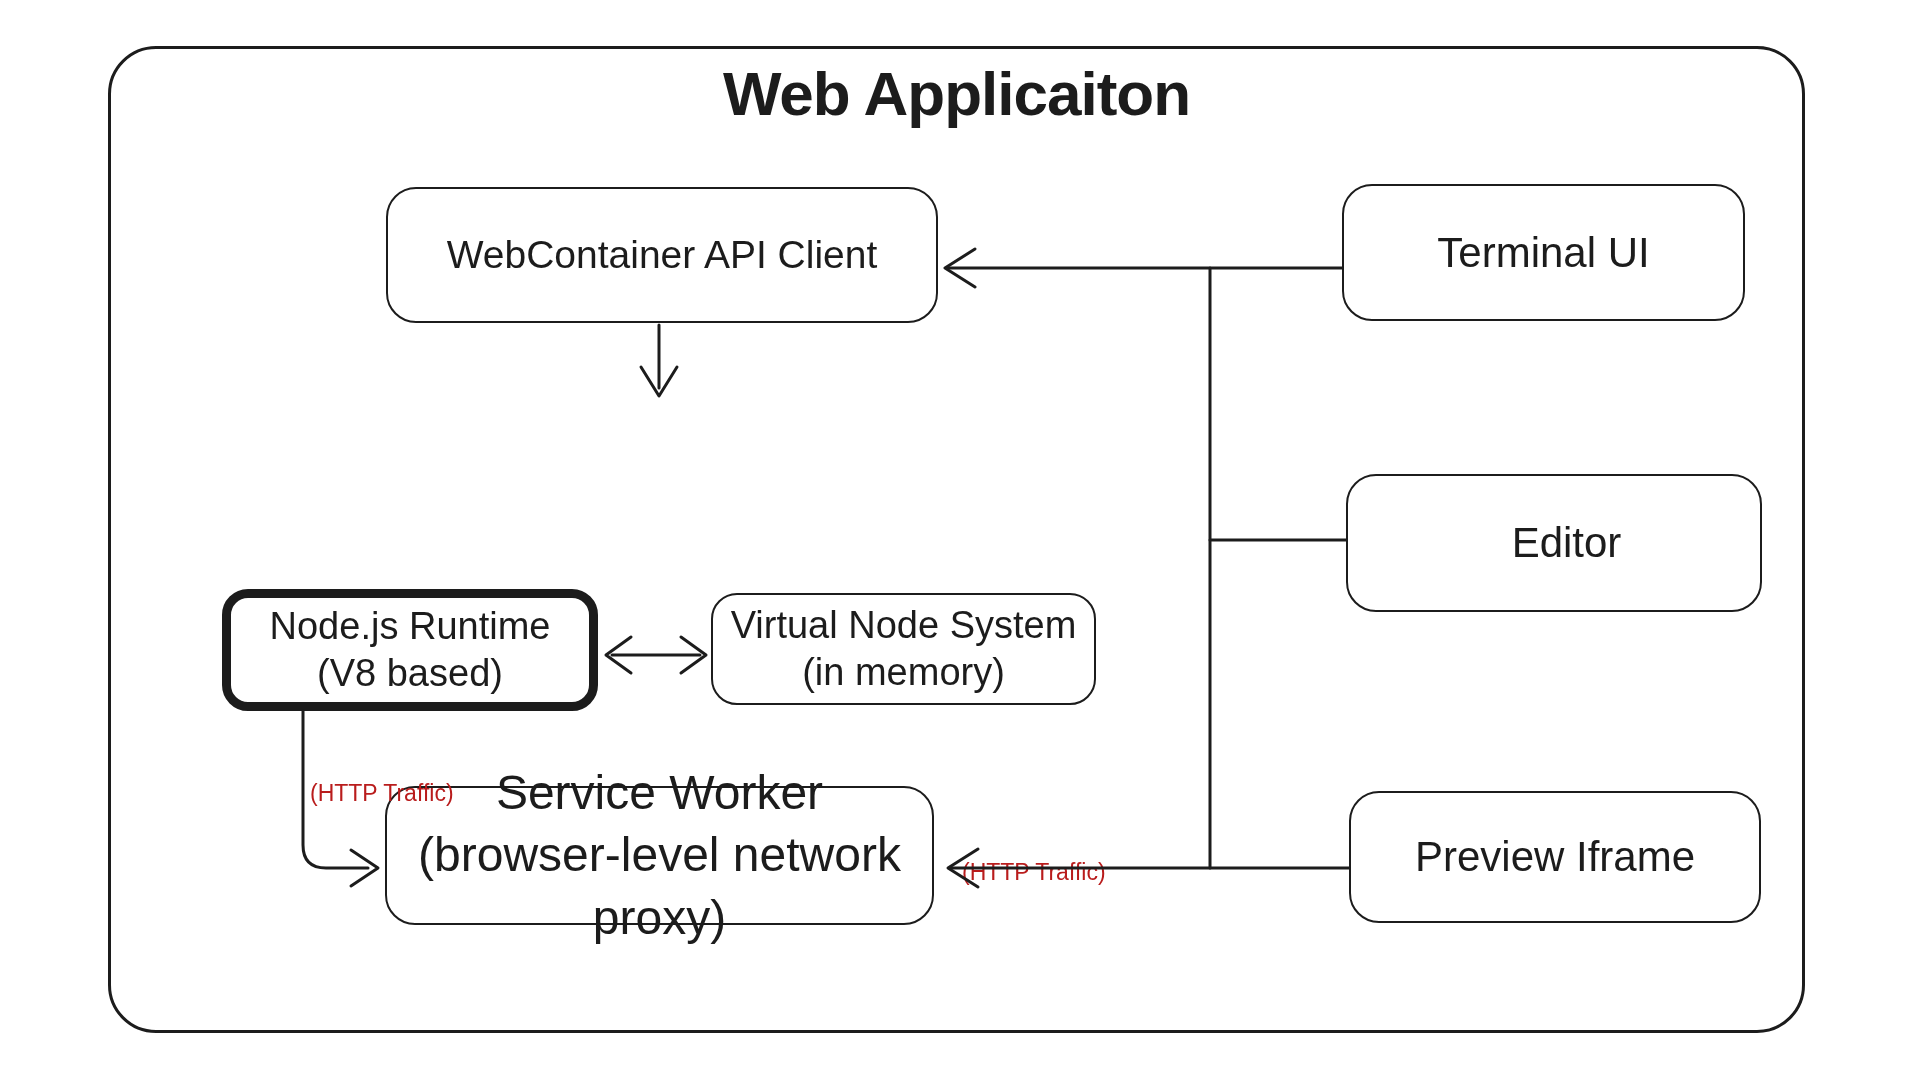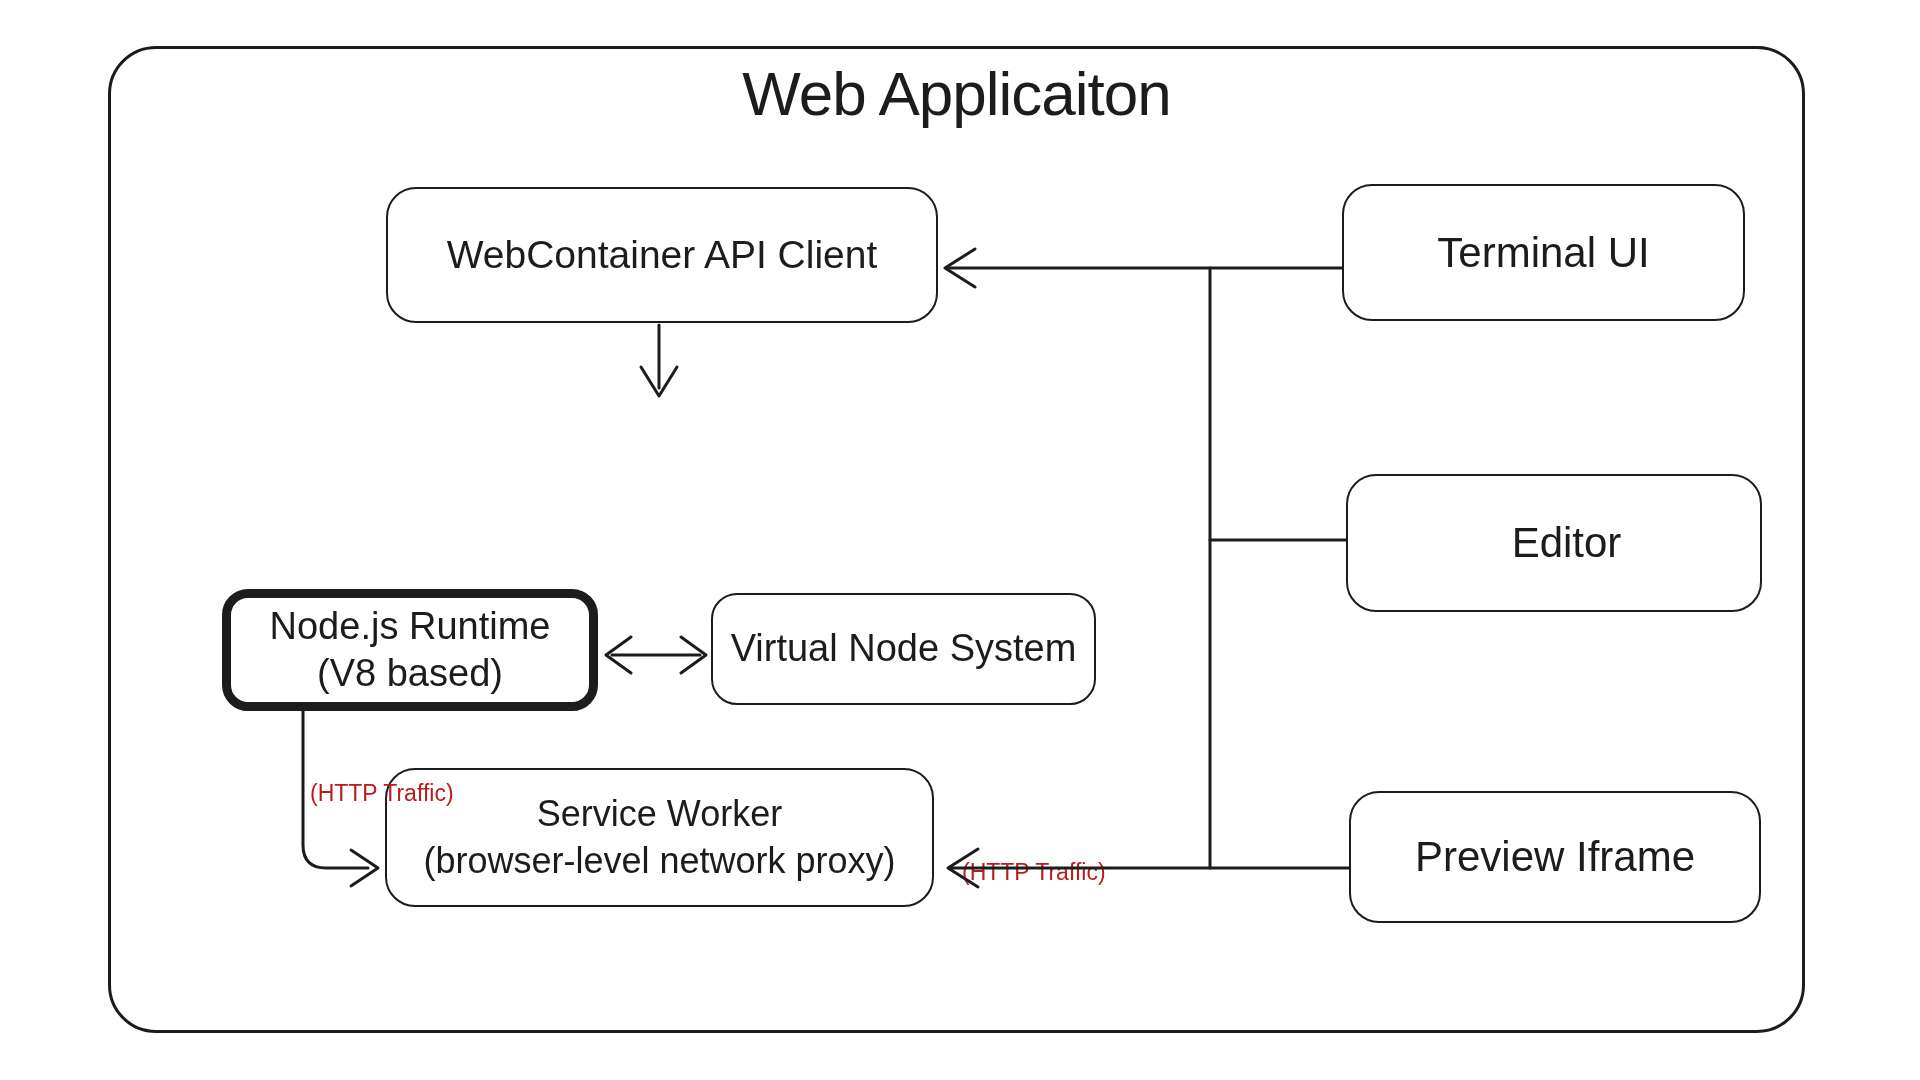--- a/index.html
+++ b/index.html
@@ -33,21 +33,21 @@
   }
   .diagram-title {
     display: flex;
     gap: 16px;
     margin-top: 14px;
     font-size: 62px;
     line-height: 1.0;
     letter-spacing: -1px;
     white-space: nowrap;
   }
-  .diagram-title .t-bold { font-weight: 400; }
+  .diagram-title .t-bold { font-weight: 700; }
   .diagram-title .t-reg  { font-weight: 400; }
 
   .runtime-box {
     left: 158px; top: 405px;
     width: 994px; height: 572px;
     border-width: 3px;
     border-radius: 42px;
     justify-content: flex-start;
   }
   .runtime-head { margin-top: 10px; font-size: 48px; font-weight: 700; line-height: 1.25; }
@@ -61,22 +61,22 @@
   .node-box {
     left: 222px; top: 589px; width: 376px; height: 122px;
     border-width: 9px; border-radius: 26px;
     font-size: 38px; line-height: 1.25;
   }
   .vfs-box {
     left: 711px; top: 593px; width: 385px; height: 112px;
     border-radius: 26px; font-size: 38px; line-height: 1.25;
   }
   .service-box {
-    left: 385px; top: 768px; width: 549px; height: 139px;
-    font-size: 36px; line-height: 1.3;
+    left: 385px; top: 786px; width: 549px; height: 139px;
+    font-size: 48px; line-height: 1.3;
   }
 
   .http-label {
     position: absolute;
     font-size: 23px;
     color: #b91c1c;
     white-space: nowrap;
     margin-top: 40px;
   }
   .http-left  { left: 310px; top: 740px; }
@@ -124,20 +124,21 @@
     <div>Preview Iframe</div>
   </div>
 
   <div class="box node-box">
     <div>Node.js Runtime</div>
     <div>(V8 based)</div>
   </div>
 
   <div class="box vfs-box">
     <div>Virtual Node System</div>
+    <div>(in memory)</div>
   </div>
 
   <div class="box service-box">
     <div>Service Worker</div>
     <div>(browser-level network proxy)</div>
   </div>
 
   <div class="http-label http-left">(HTTP Traffic)</div>
   <div class="http-label http-right">(HTTP Traffic)</div>
 

